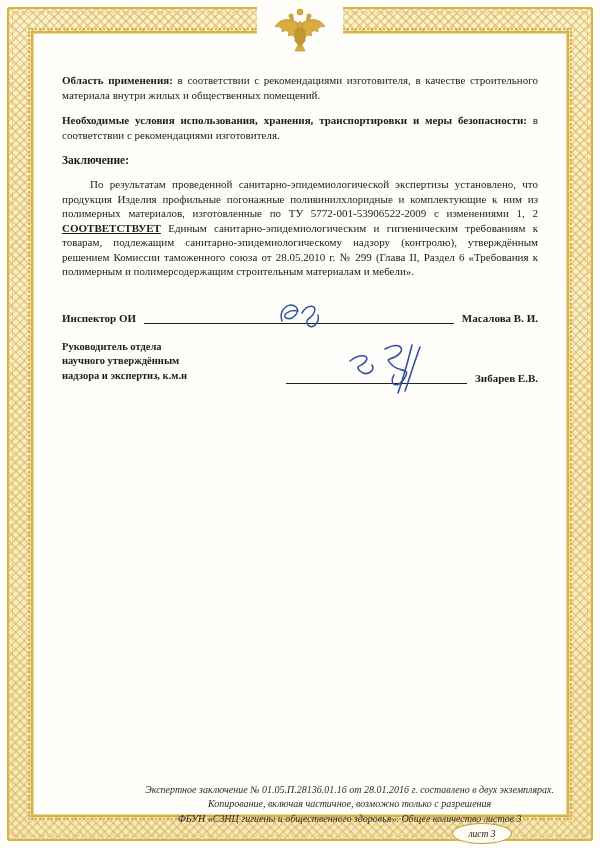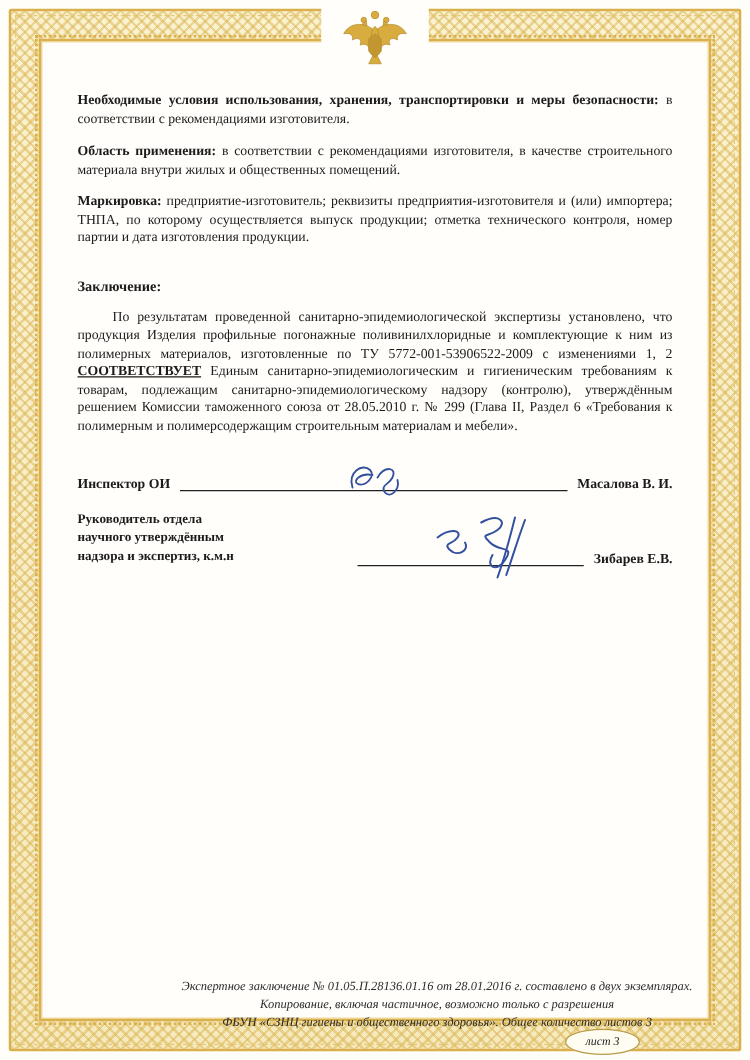--- a/index.html
+++ b/index.html
@@ -74,34 +74,30 @@
         <path d="M29 14 C33 18 33 26 29 34 C25 26 25 18 29 14 Z"></path>
         <path d="M29 34 L24 44 H34 Z"></path>
         <path d="M29 20 l5 4 v8 c0 4 -5 7 -5 7 c0 0 -5 -3 -5 -7 v-8 z" fill="#c29732"></path>
       </g>
     </svg>
   </div>
 
   <div class="content">
     <div class="spacer-top"></div>
 
+    <p class="para sec1">
+      <b>Область применения:</b>
+      <span>в соответствии с рекомендациями изготовителя, в качестве строительного материала внутри жилых и общественных помещений.</span>
+    </p>
+
     <p class="para sec2">
       <b>Необходимые условия использования, хранения, транспортировки и меры безопасности:</b>
       <span>в соответствии с рекомендациями изготовителя.</span>
     </p>
 
-    <p class="para sec1">
-      <b>Область применения:</b>
-      <span>в соответствии с рекомендациями изготовителя, в качестве строительного материала внутри жилых и общественных помещений.</span>
-    </p>
-
-    <p class="para sec3">
-      <b>Маркировка:</b>
-      <span>предприятие-изготовитель; реквизиты предприятия-изготовителя и (или) импортера; ТНПА, по которому осуществляется выпуск продукции; отметка технического контроля, номер партии и дата изготовления продукции.</span>
-    </p>
 
     <div class="concl-head">Заключение:</div>
 
     <p class="para indent">
       <span>По результатам проведенной санитарно-эпидемиологической экспертизы установлено, что продукция Изделия профильные погонажные поливинилхлоридные и комплектующие к ним из полимерных материалов, изготовленные по ТУ 5772-001-53906522-2009 с изменениями 1, 2</span>
       <span class="verdict">СООТВЕТСТВУЕТ</span>
       <span>Единым санитарно-эпидемиологическим и гигиеническим требованиям к товарам, подлежащим санитарно-эпидемиологическому надзору (контролю), утверждённым решением Комиссии таможенного союза от 28.05.2010 г. № 299 (Глава II, Раздел 6 «Требования к полимерным и полимерсодержащим строительным материалам и мебели».</span>
     </p>
 
     <div class="sig-row">

